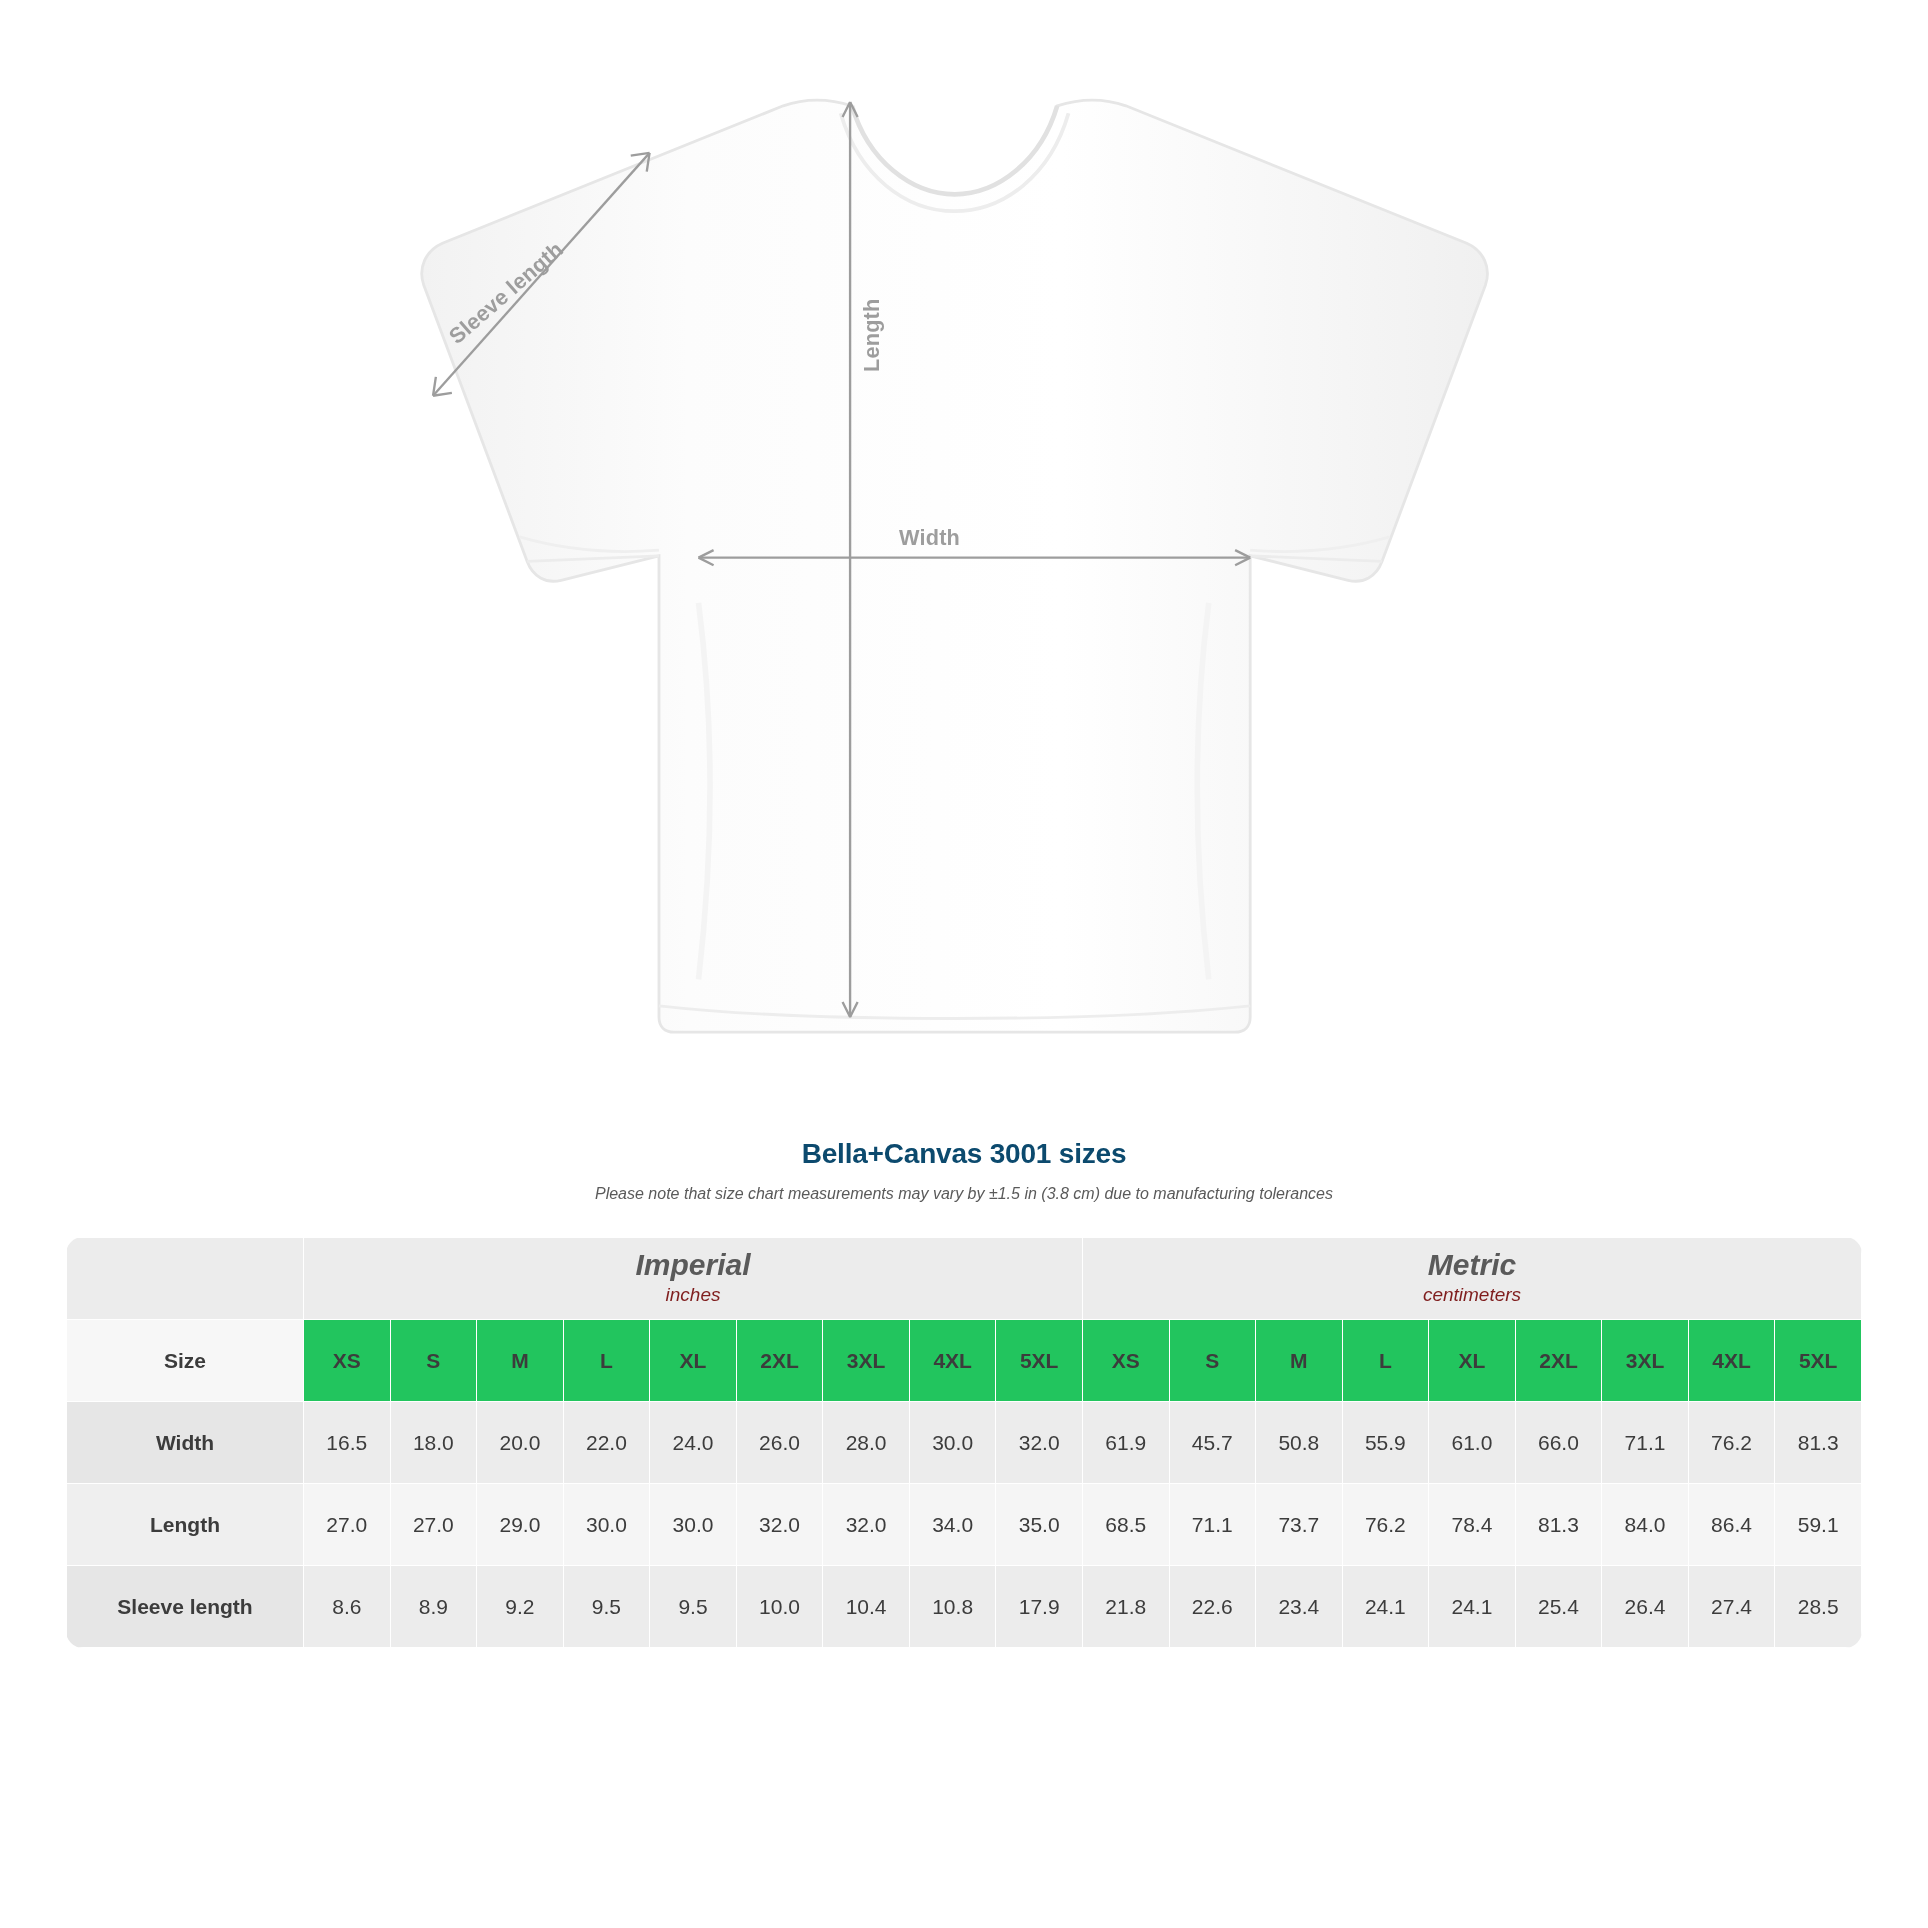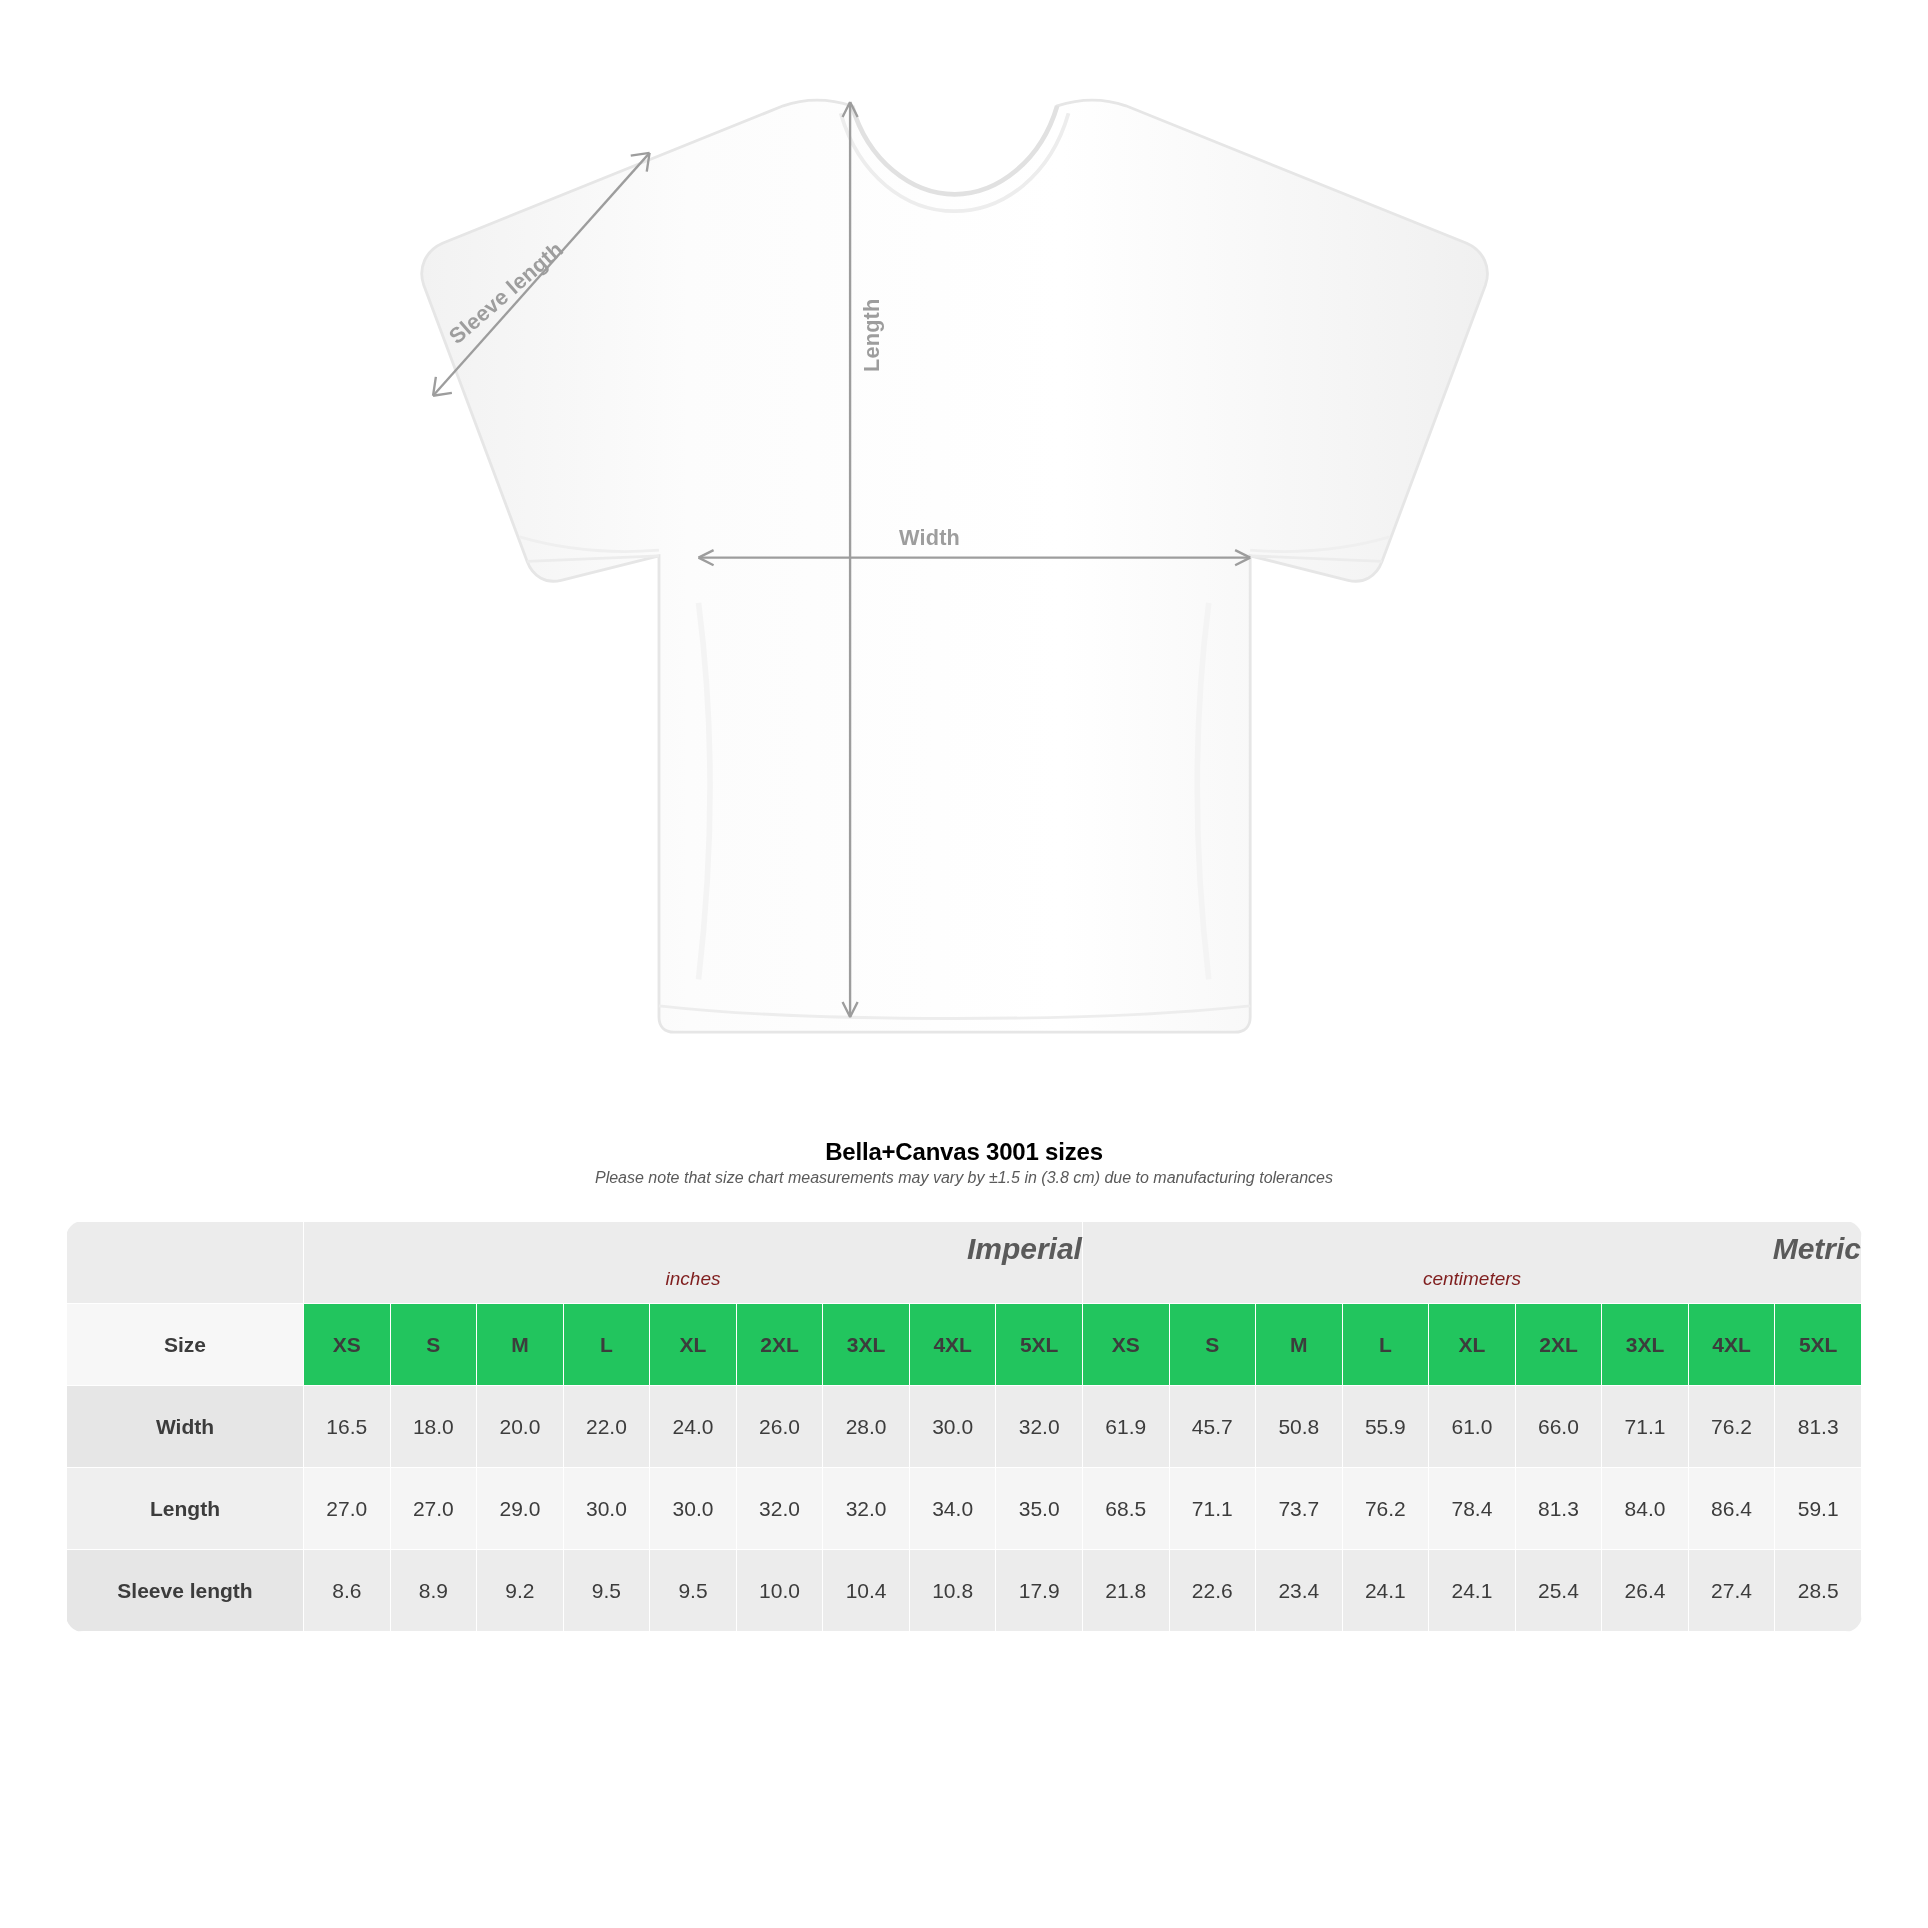--- a/index.html
+++ b/index.html
@@ -51,24 +51,24 @@
     transform: rotate(-41deg);
     transform-origin: left top;
   }
 
   
   .title-block {
     text-align: center;
     margin-top: 17px;
   }
   .chart-title {
-    font-size: 24px;
-    font-weight: bold;
-    color: #000000;
-    margin: 0 0 3px 0;
+    font-size: 28px;
+    font-weight: bold;
+    color: #0c4a6e;
+    margin: 0 0 15px 0;
     letter-spacing: -0.2px;
   }
   .chart-note {
     font-size: 16px;
     font-style: italic;
     color: #5a5a5a;
     margin: 0;
   }
 
   
@@ -96,21 +96,20 @@
     height: 121px;
     border: none;
   }
   .unit-sys {
     font-size: 30px;
     font-weight: bold;
     font-style: italic;
     color: #5a5a5a;
     display: block;
     line-height: 1.15;
-    text-align: right;
   }
   .unit-sub {
     font-size: 19px;
     font-style: italic;
     color: #7f1d1d;
     display: block;
     line-height: 1.4;
   }
   .corner-cell { background: #ececec; }
   .head-row td {

